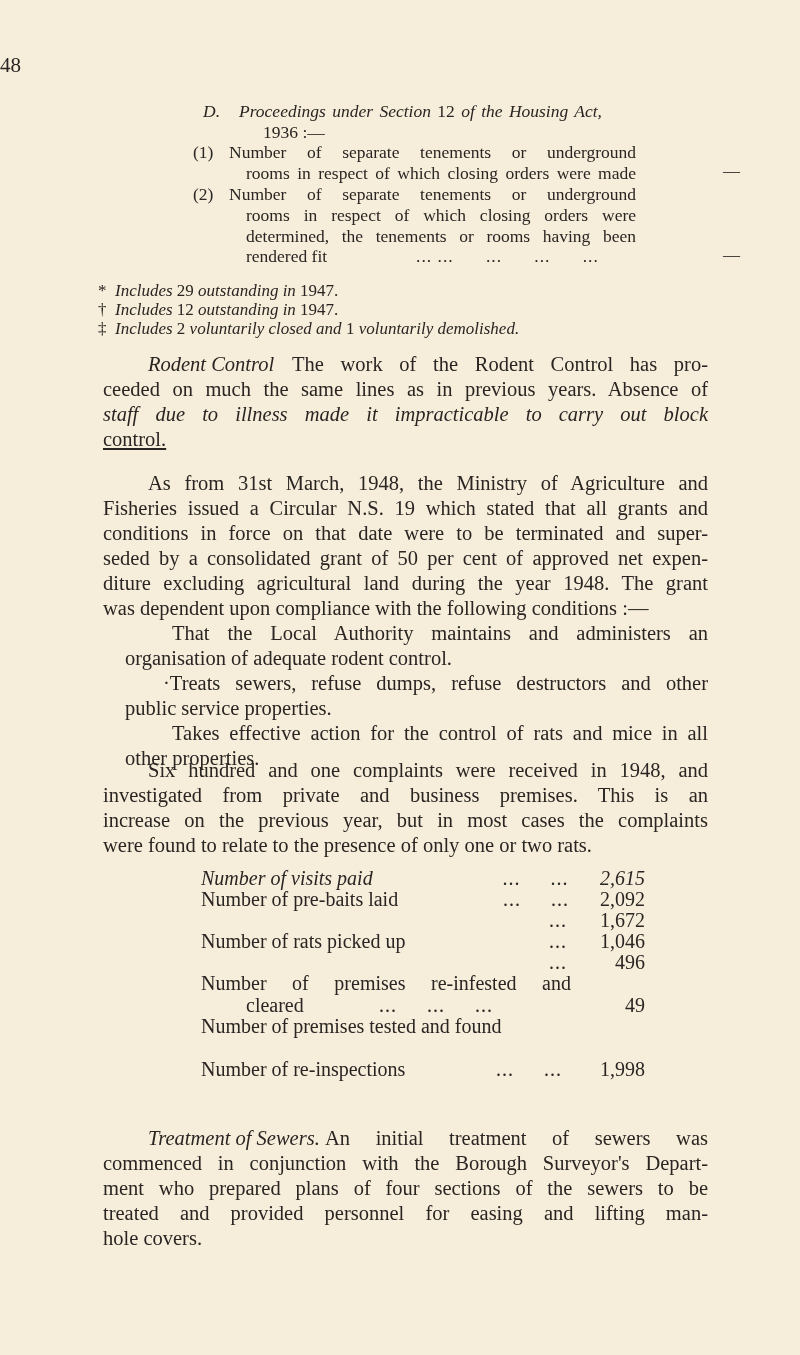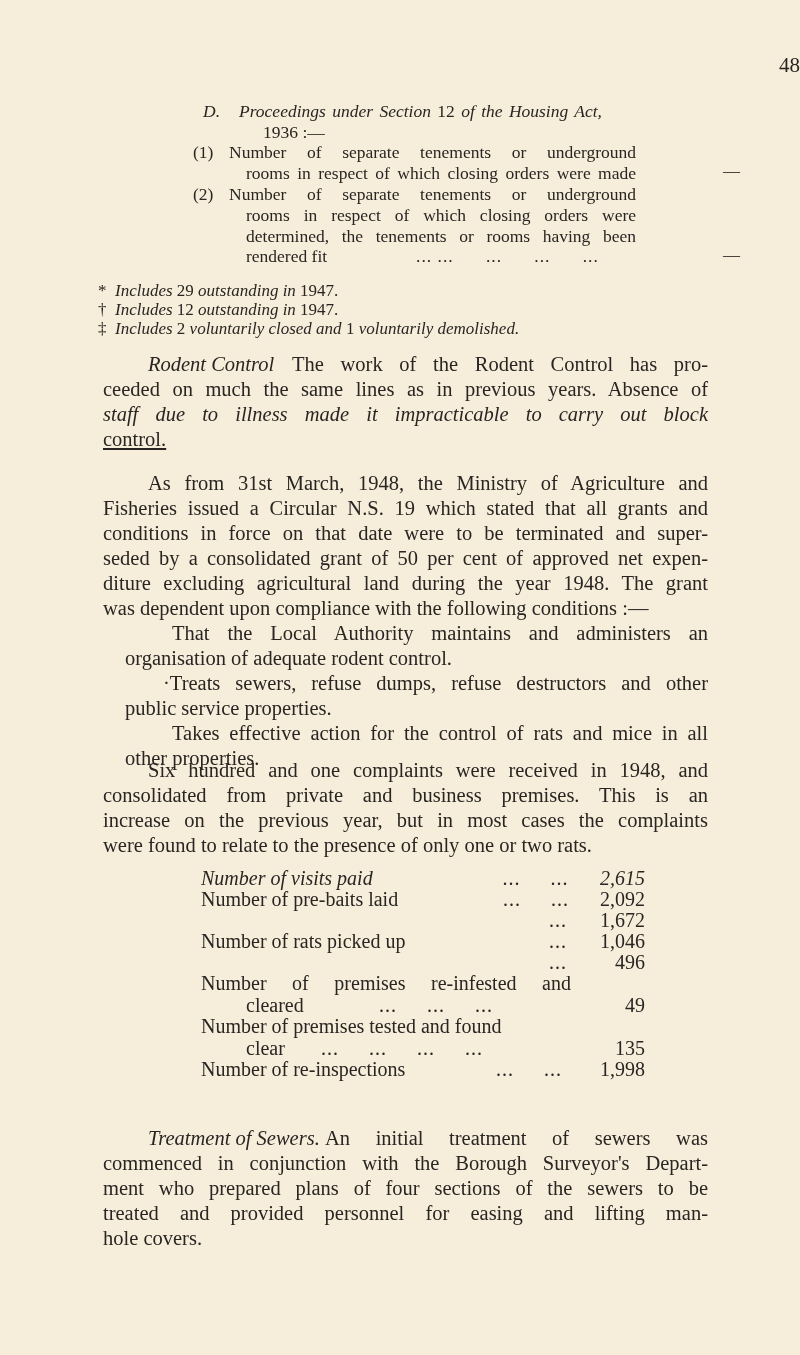--- a/index.html
+++ b/index.html
@@ -5,21 +5,21 @@
   html, body { margin: 0; padding: 0; }
   body {
     width: 800px; height: 1355px;
     background: #f6eedb;
     color: #2a2522;
     font-family: "Liberation Serif", "DejaVu Serif", serif;
     position: relative;
     overflow: hidden;
   }
   .abs { position: absolute; white-space: nowrap; }
-  .page-num { left: 0; width: 800px; text-align: right; top: 53px; font-size: 21px; }
+  .page-num { left: 0; width: 800px; text-align: left; top: 53px; font-size: 21px; }
   .sec { font-size: 17.5px; line-height: 22px; }
   .it { font-style: italic; }
   .dash { font-size: 17px; }
   .fn { font-size: 17px; line-height: 19px; }
   .para { font-size: 20.5px; line-height: 25px; }
   .just { text-align: justify; text-align-last: justify; white-space: nowrap; }
   .tbl { font-size: 20px; line-height: 20.5px; }
   .row { position: absolute; left: 0; width: 444px; height: 21px; }
   .row .lab { position: absolute; left: 0; }
   .row .dots { position: absolute; letter-spacing: 1px; }
@@ -90,21 +90,21 @@
 <div class="abs para" style="left:103px; top:596px;">was dependent upon compliance with the following conditions :—</div>
 
 <div class="abs para just" style="left:172px; top:621px; width:536px;">That the Local Authority maintains and administers an</div>
 <div class="abs para" style="left:125px; top:646px;">organisation of adequate rodent control.</div>
 <div class="abs para just" style="left:163px; top:671px; width:545px;">·Treats sewers, refuse dumps, refuse destructors and other</div>
 <div class="abs para" style="left:125px; top:696px;">public service properties.</div>
 <div class="abs para just" style="left:172px; top:721px; width:536px;">Takes effective action for the control of rats and mice in all</div>
 <div class="abs para" style="left:125px; top:746px;">other properties.</div>
 
 <div class="abs para just" style="left:148px; top:760px; width:560px; top:758px;">Six hundred and one complaints were received in 1948, and</div>
-<div class="abs para just" style="left:103px; top:783px; width:605px;">consolidated from private and business premises. This is an</div>
+<div class="abs para just" style="left:103px; top:783px; width:605px;">investigated from private and business premises. This is an</div>
 <div class="abs para just" style="left:103px; top:808px; width:605px;">increase on the previous year, but in most cases the complaints</div>
 <div class="abs para" style="left:103px; top:833px;">were found to relate to the presence of only one or two rats.</div>
 
 <div class="abs tbl" style="left:201px; top:868px; width:444px; height:252px;">
   <div class="row" style="top:0px;font-style:italic;">
     <span class="lab">Number of visits paid</span>
     <span class="dots" style="left:302px; white-space:pre;">...     ...</span>
     <span class="val">2,615</span>
   </div>
   <div class="row" style="top:21px;">
@@ -129,25 +129,20 @@
     <span class="lab just" style="width:370px; display:block;">Number of premises re-infested and</span>
   </div>
   <div class="row" style="top:127px;">
     <span class="lab" style="left:45px;">cleared</span>
     <span class="dots" style="left:178px; white-space:pre;">...     ...     ...</span>
     <span class="val">49</span>
   </div>
   <div class="row" style="top:148px;">
     <span class="lab">Number of premises tested and found</span>
   </div>
-  <div class="row" style="top:170px;">
-    <span class="lab" style="left:45px;">clear</span>
-    <span class="dots" style="left:120px; white-space:pre;">...     ...     ...     ...</span>
-    <span class="val">135</span>
-  </div>
   <div class="row" style="top:191px;">
     <span class="lab">Number of re-inspections</span>
     <span class="dots" style="left:295px; white-space:pre;">...     ...</span>
     <span class="val">1,998</span>
   </div>
 </div>
 
 <div class="abs para it" style="left:148px; top:1126px;">Treatment of Sewers.</div>
 <div class="abs para just" style="left:325px; top:1126px; width:383px;">An initial treatment of sewers was</div>
 <div class="abs para just" style="left:103px; top:1151px; width:605px;">commenced in conjunction with the Borough Surveyor's Depart-</div>

